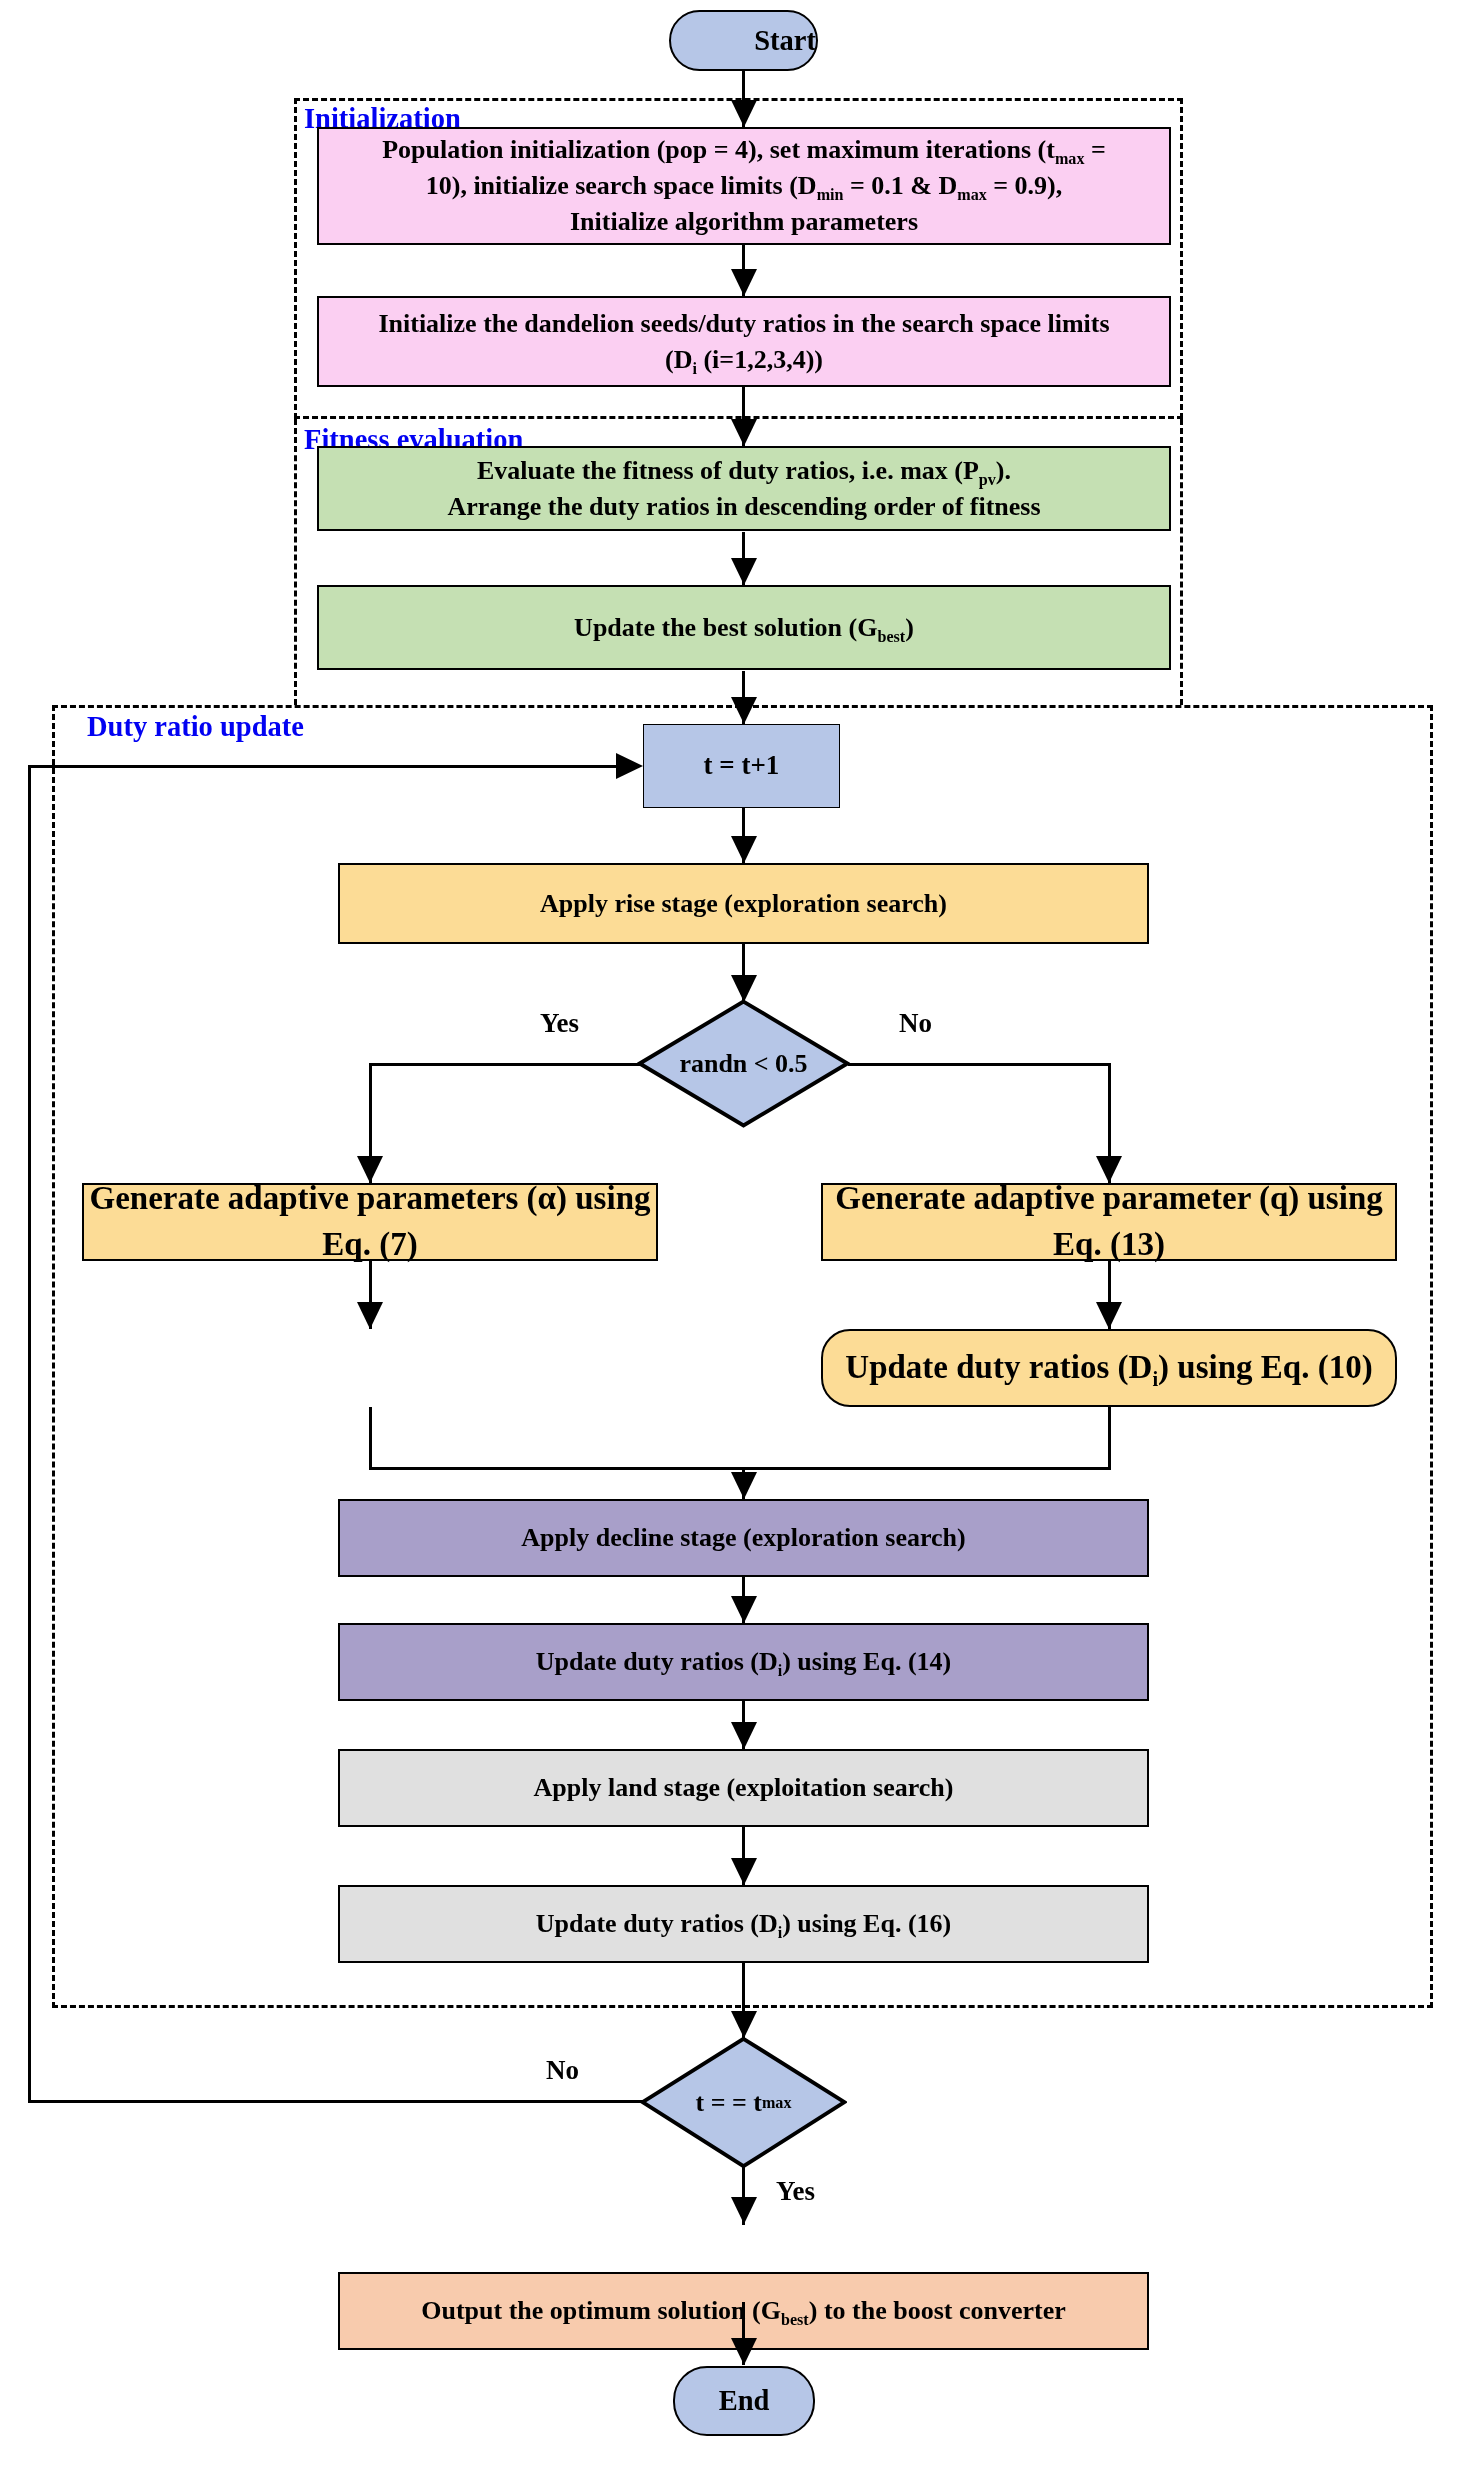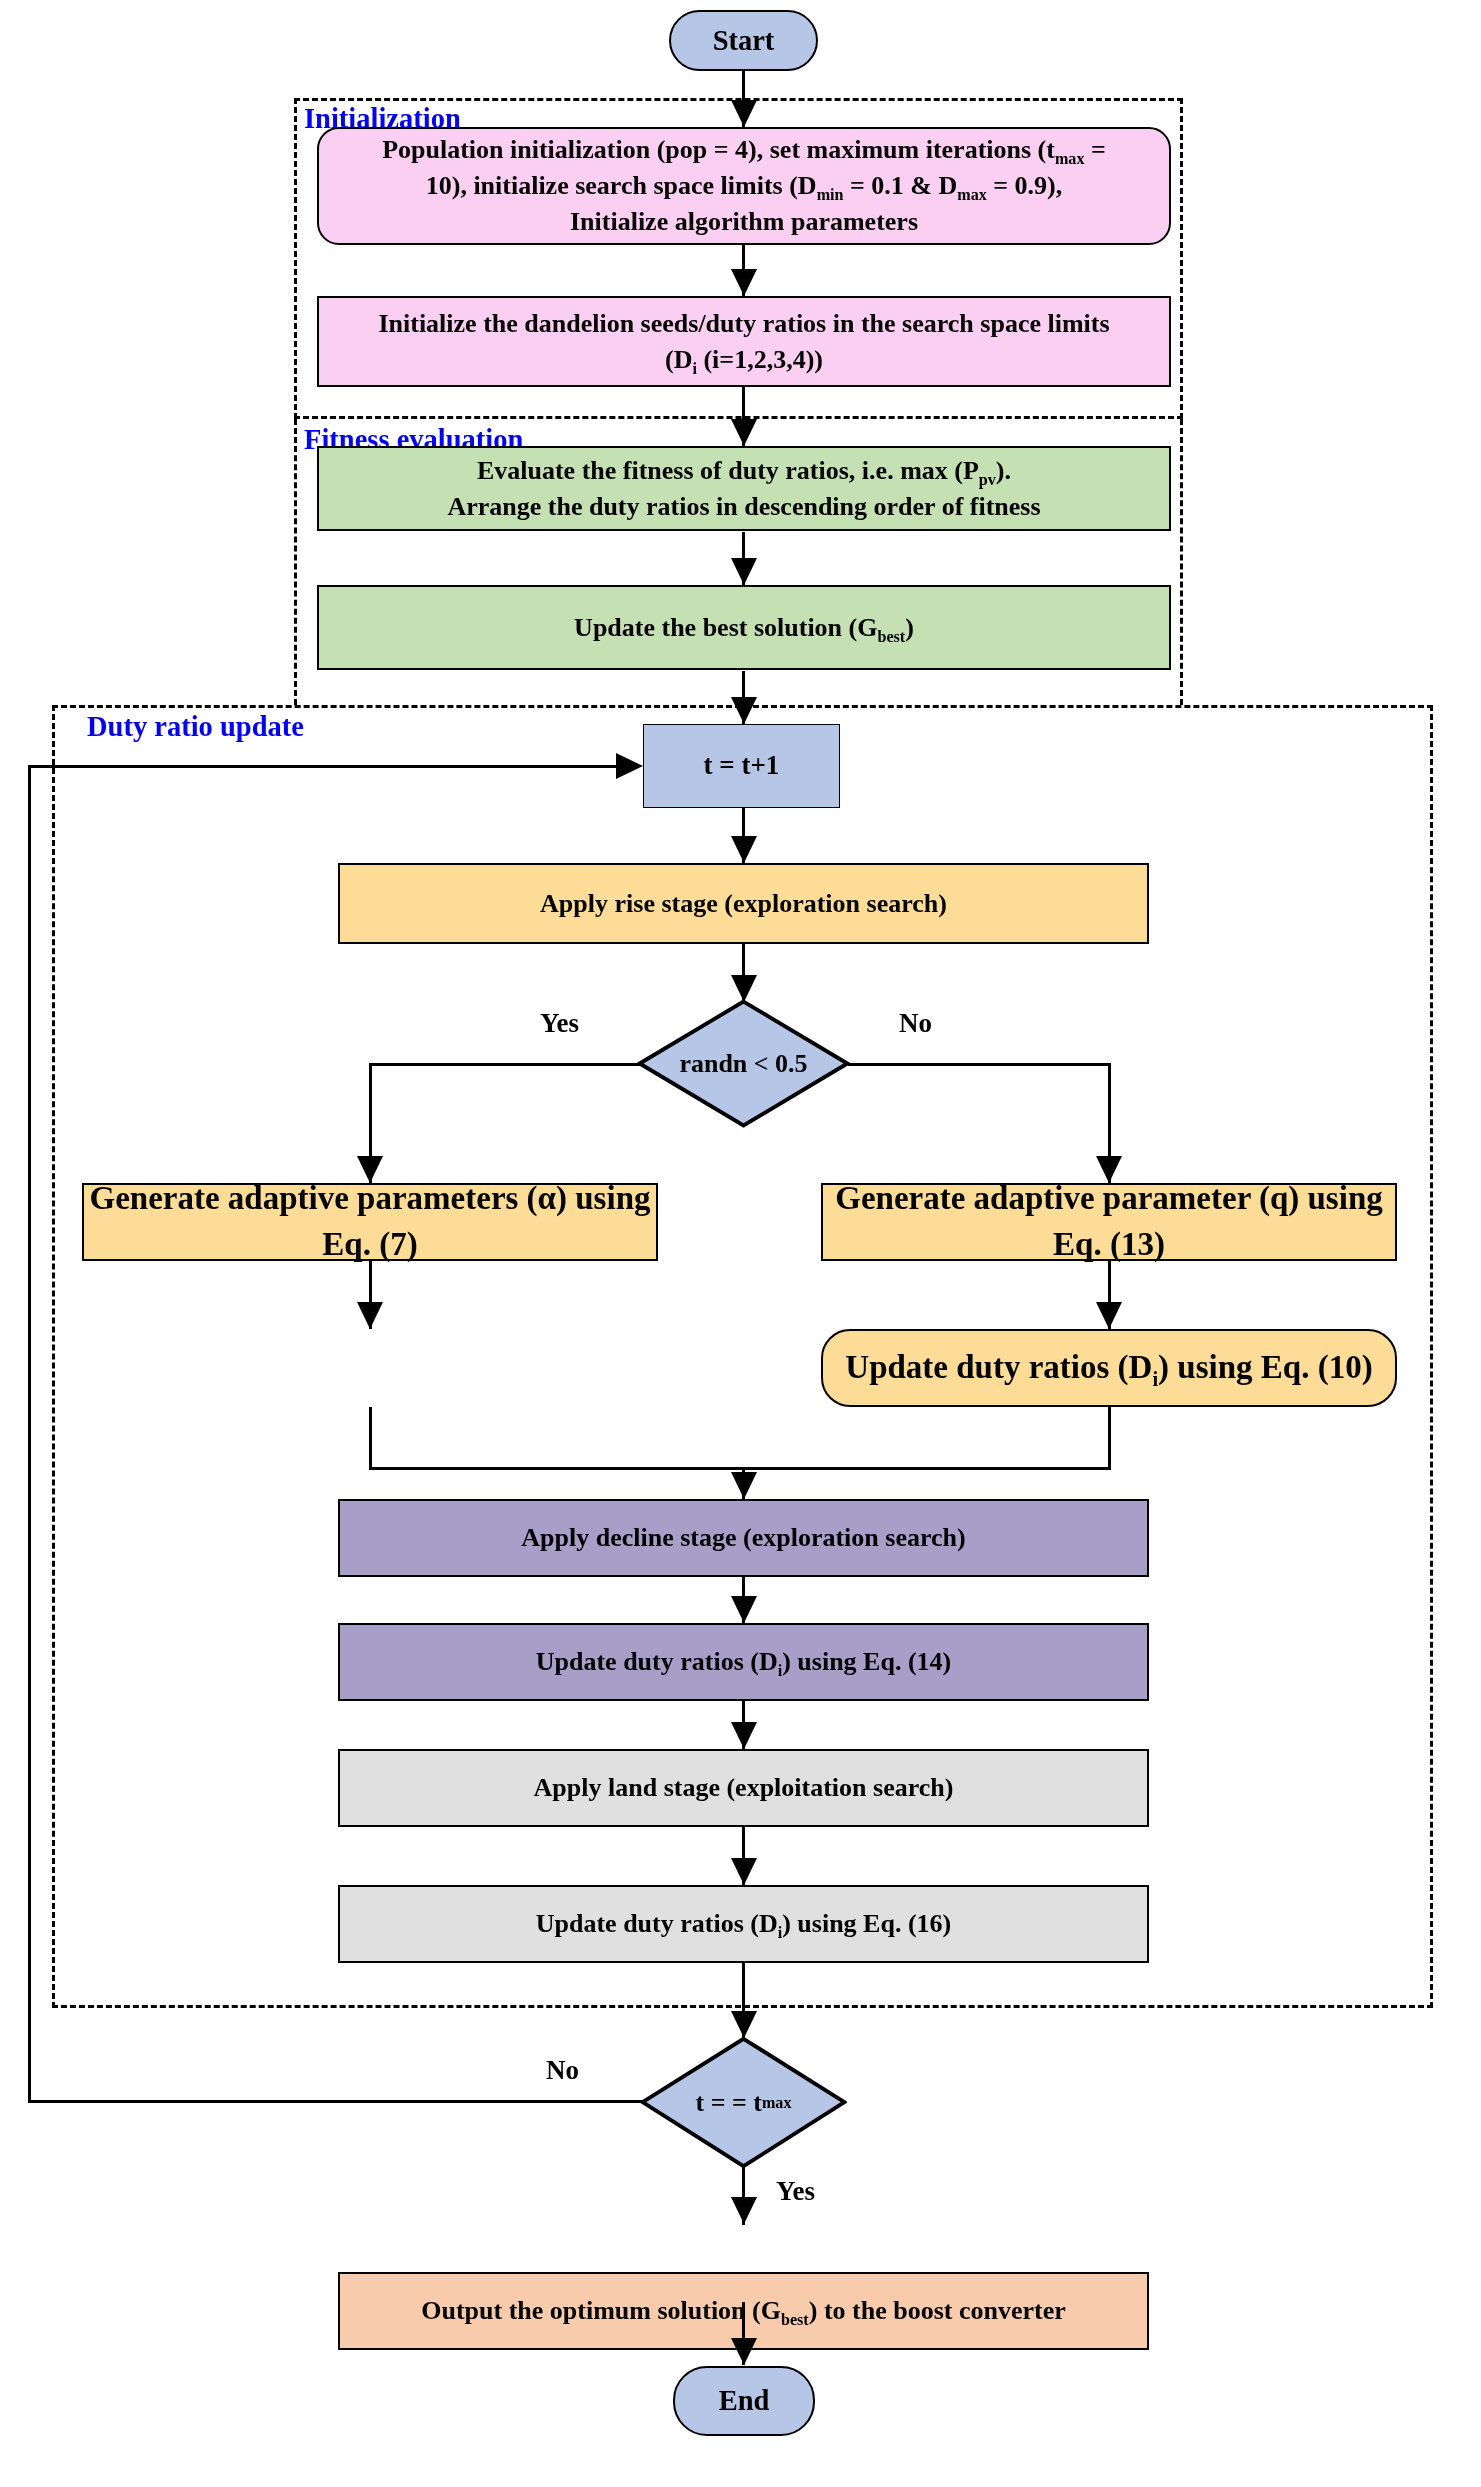--- a/index.html
+++ b/index.html
@@ -38,25 +38,25 @@
 <div id="canvas">
 
   <div class="dashed" style="left:294px;top:98px;width:889px;height:321px;"></div>
   <div class="dashed" style="left:294px;top:419px;width:889px;height:286px;border-top:none;border-bottom:none;"></div>
   <div class="dashed" style="left:52px;top:705px;width:1381px;height:1303px;"></div>
 
   <div class="seclabel" style="left:304px;top:103px;">Initialization</div>
   <div class="seclabel" style="left:304px;top:424px;">Fitness evaluation</div>
   <div class="seclabel" style="left:87px;top:711px;">Duty ratio update</div>
 
-  <div class="node terminal" style="left:669px;top:9.7px;width:149px;height:61px;">
+  <div class="node terminal" style="left:669px;top:9.7px;width:149px;height:61px;justify-content:flex-end;">
     <span>Start</span>
   </div>
 
-  <div class="node pink" style="left:317px;top:127px;width:854px;height:118px;border-radius:22px;">
+  <div class="node pink" style="left:317px;top:127px;width:854px;height:118px;">
     <span>Population initialization (pop = 4), set maximum iterations (t<sub>max</sub> =<br>10), initialize search space limits (D<sub>min</sub> = 0.1 &amp; D<sub>max</sub> = 0.9),<br>Initialize algorithm parameters</span>
   </div>
 
   <div class="node pink" style="left:317px;top:296px;width:854px;height:91px;">
     <span>Initialize the dandelion seeds/duty ratios in the search space limits<br>(D<sub>i</sub> (i=1,2,3,4))</span>
   </div>
 
   <div class="node green" style="left:317px;top:446px;width:854px;height:85px;">
     <span>Evaluate the fitness of duty ratios, i.e. max (P<sub>pv</sub>).<br>Arrange the duty ratios in descending order of fitness</span>
   </div>

